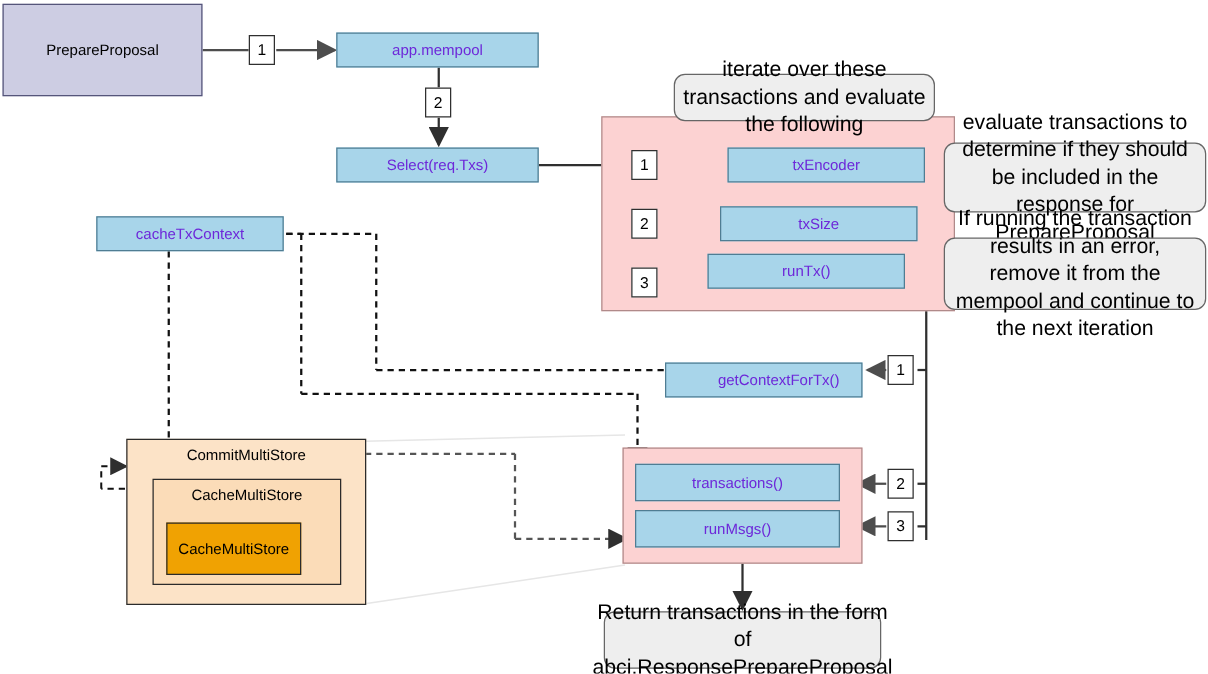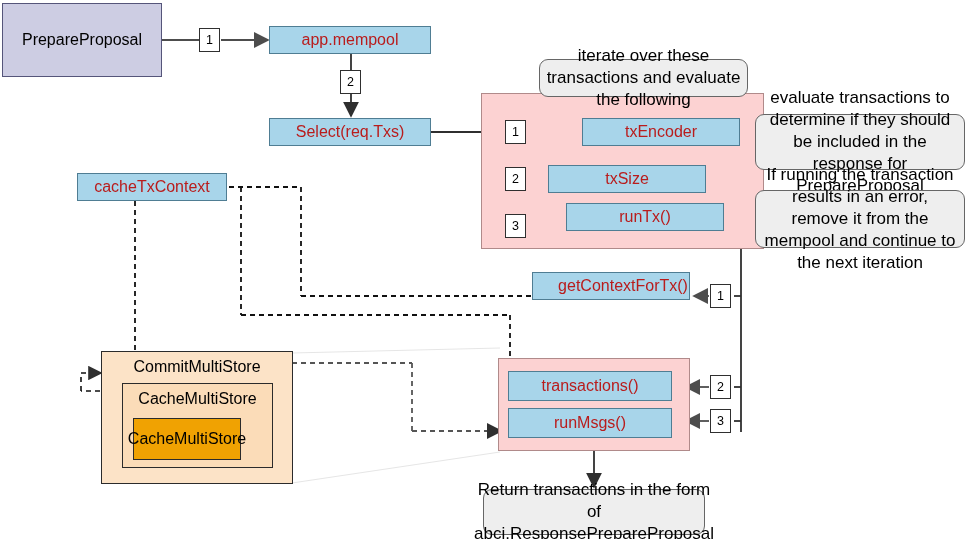--- a/index.html
+++ b/index.html
@@ -1,22 +1,22 @@
 <!DOCTYPE html>
 <html><head>
 <meta charset="utf-8">
 <style>
   html,body{margin:0;padding:0;background:#ffffff;}
   body{width:966px;height:539px;font-family:"Liberation Sans",sans-serif;color:#000;}
   #stage{position:relative;width:966px;height:539px;overflow:hidden;background:#fff;}
 
   .node{position:absolute;box-sizing:border-box;display:flex;align-items:center;
-        justify-content:center;text-align:center;font-size:16px;line-height:1.25;}
+        justify-content:center;text-align:center;font-size:12px;line-height:1.25;}
 
-  .blue{background:#a8d5ea;border:1px solid #4f7d93;color:#b91c1c;}
+  .blue{background:#a8d5ea;border:1px solid #4f7d93;color:#6d28d9;}
   .purple{background:#cdcde3;border:1px solid #55557a;}
   .pink{background:#fcd2d2;border:1px solid #b08a8a;}
   .orange-outer{background:#fce3c7;border:1.4px solid #2b2b2b;}
   .orange-mid{background:#fbdcb8;border:1.4px solid #2b2b2b;}
   .orange-in{background:#f0a202;border:1.4px solid #2b2b2b;}
 
   .callout{background:#eeeeee;border:1.3px solid #666;border-radius:9px;
            padding:4px 6px;font-size:17px;line-height:1.3;}
 
   .numbox{position:absolute;box-sizing:border-box;width:21px;height:24px;
@@ -135,25 +135,25 @@
   <div class="node purple" style="left:2px;top:3px;width:160px;height:74px;">PrepareProposal</div>
 
   <div class="node blue" style="left:269px;top:26px;width:162px;height:28px;">app.mempool</div>
 
   <div class="node blue" style="left:269px;top:118px;width:162px;height:28px;">Select(req.Txs)</div>
 
   <div class="node blue" style="left:77px;top:173px;width:150px;height:28px;">cacheTxContext</div>
 
   <div class="node blue" style="left:566px;top:118px;width:158px;height:28px;margin-left:16px;">txEncoder</div>
 
-  <div class="node blue" style="left:548px;top:165px;width:158px;height:28px;">txSize</div>
+  <div class="node blue" style="left:576px;top:165px;width:158px;height:28px;">txSize</div>
 
   <div class="node blue" style="left:566px;top:203px;width:158px;height:28px;">runTx()</div>
 
-  <div class="node blue" style="left:532px;top:272px;width:158px;height:28px;padding-left:24px;">getContextForTx()</div>
+  <div class="node blue" style="left:532px;top:290px;width:158px;height:28px;padding-left:24px;">getContextForTx()</div>
 
   <div class="node blue" style="left:508px;top:371px;width:164px;height:30px;">transactions()</div>
 
   <div class="node blue" style="left:508px;top:408px;width:164px;height:30px;">runMsgs()</div>
 
   <div class="node orange-outer label-top" style="left:101px;top:351px;width:192px;height:133px;">
     <span>CommitMultiStore</span>
   </div>
 
   <div class="node orange-mid label-top" style="left:122px;top:383px;width:151px;height:85px;">

